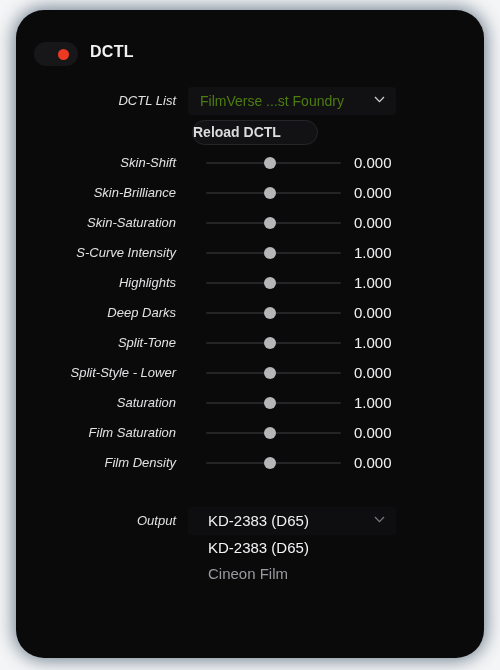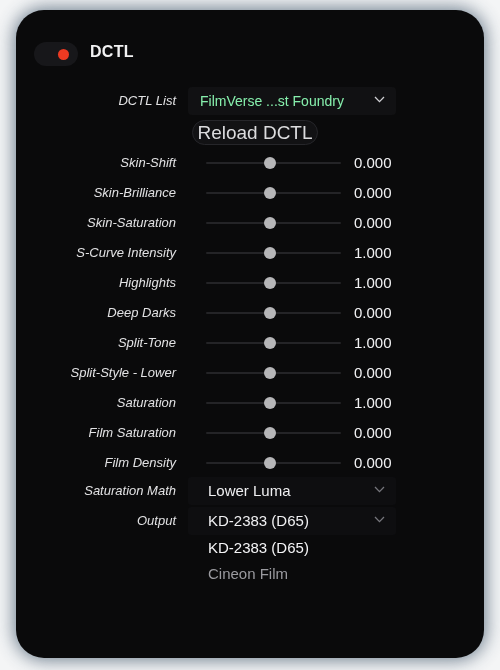--- a/index.html
+++ b/index.html
@@ -78,45 +78,46 @@
   .select-box{
     position:absolute;
     left:172px; width:208px; height:28px;
     background:#111113;
     border-radius:4px;
   }
   .select-box .val{
     position:absolute; left:12px; top:0;
     line-height:28px;
     font-size:14px;
-    color:#86efac;
+    color:#4d7c0f;
     white-space:nowrap;
   }
   .chev{
     position:absolute; right:11px; top:9px;
     width:11px; height:7px;
   }
   .chev svg{ display:block; }
 
   
   .reload-btn{
     position:absolute;
     left:176px; top:110px;
     width:126px; height:25px;
     border-radius:13px;
     background:#121214;
     border:1px solid #26262a;
   }
   .reload-btn span{
     display:block;
     line-height:23px;
-    text-align:center;
-    font-size:19px;
+    text-align:left;
+    font-size:14px;
     color:#dcdcde;
     white-space:nowrap;
+    font-weight:bold;
   }
 
   
   .slider{
     position:absolute;
     left:190px; top:12px;
     width:135px; height:2px;
   }
   .slider .track{
     position:absolute; left:0; top:0;
@@ -286,31 +287,20 @@
         <div class="row" style="top: 440px;">
           <div class="lbl">Film Density</div>
           <div class="slider">
             <div class="track"></div>
             <div class="thumb"></div>
           </div>
           <div class="val-num">0.000</div>
         </div>
       </div>
 
-    <div class="row" style="top:468px">
-      <div class="lbl">Saturation Math</div>
-      <div class="isel" style="top:-1px">
-        <div class="val">Lower Luma</div>
-        <span class="chev">
-          <svg width="11" height="7" viewBox="0 0 11 7">
-            <path d="M1 1 L5.5 5.6 L10 1" fill="none" stroke="#76767c" stroke-width="1.3"></path>
-          </svg>
-        </span>
-      </div>
-    </div>
 
     <div class="row" style="top:498px">
       <div class="lbl">Output</div>
       <div class="isel" style="top:-1px">
         <div class="val">KD-2383 (D65)</div>
         <span class="chev">
           <svg width="11" height="7" viewBox="0 0 11 7">
             <path d="M1 1 L5.5 5.6 L10 1" fill="none" stroke="#76767c" stroke-width="1.3"></path>
           </svg>
         </span>

